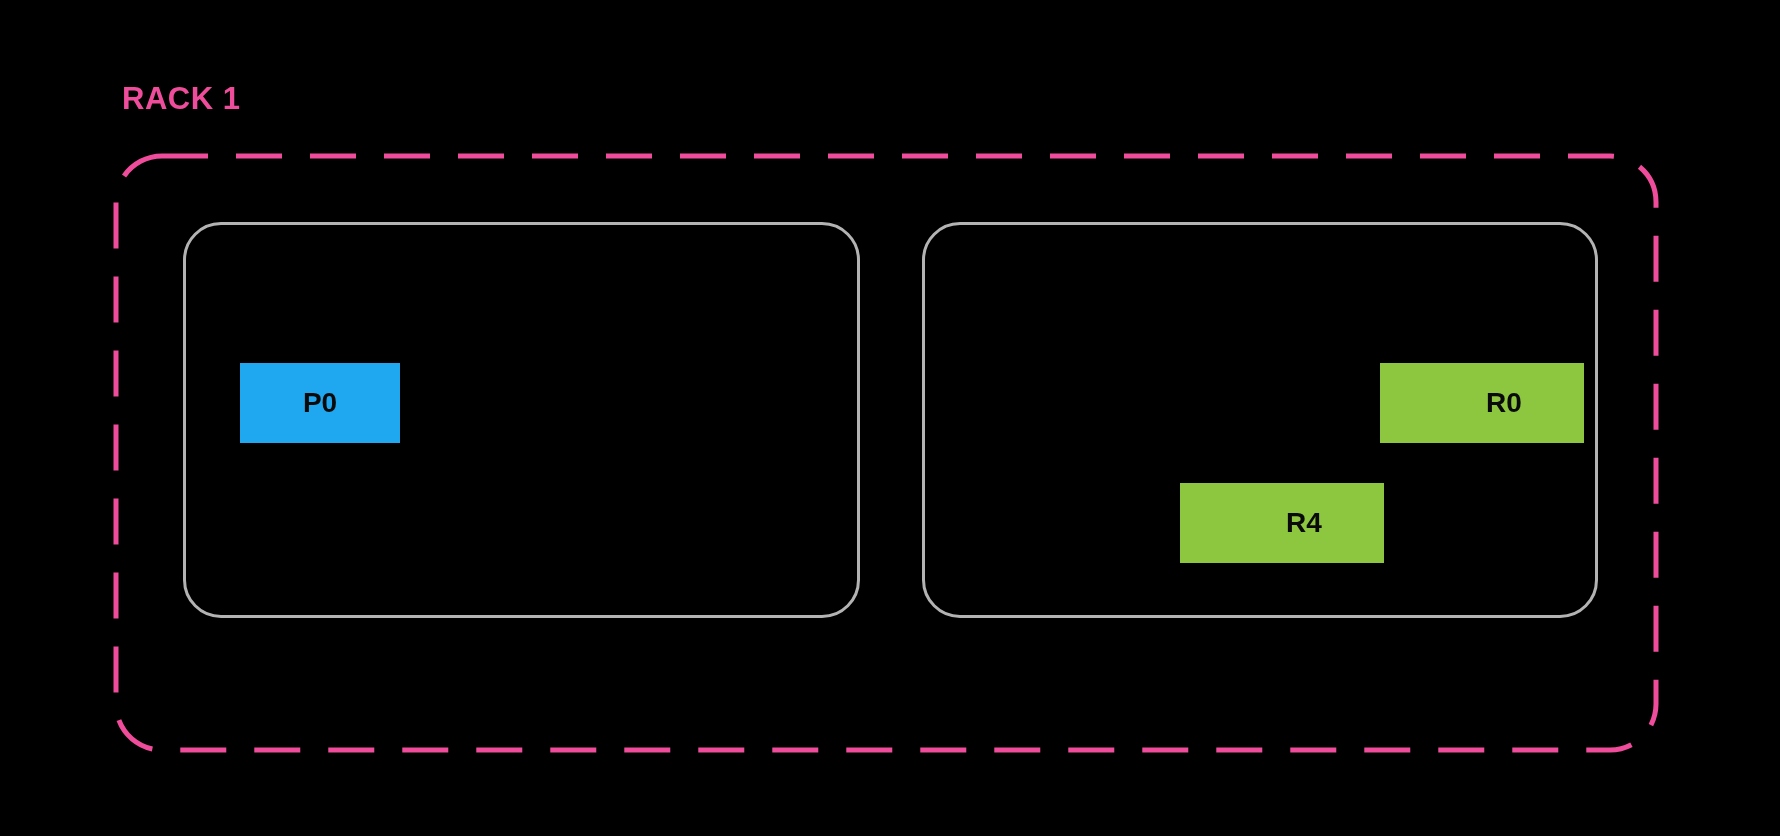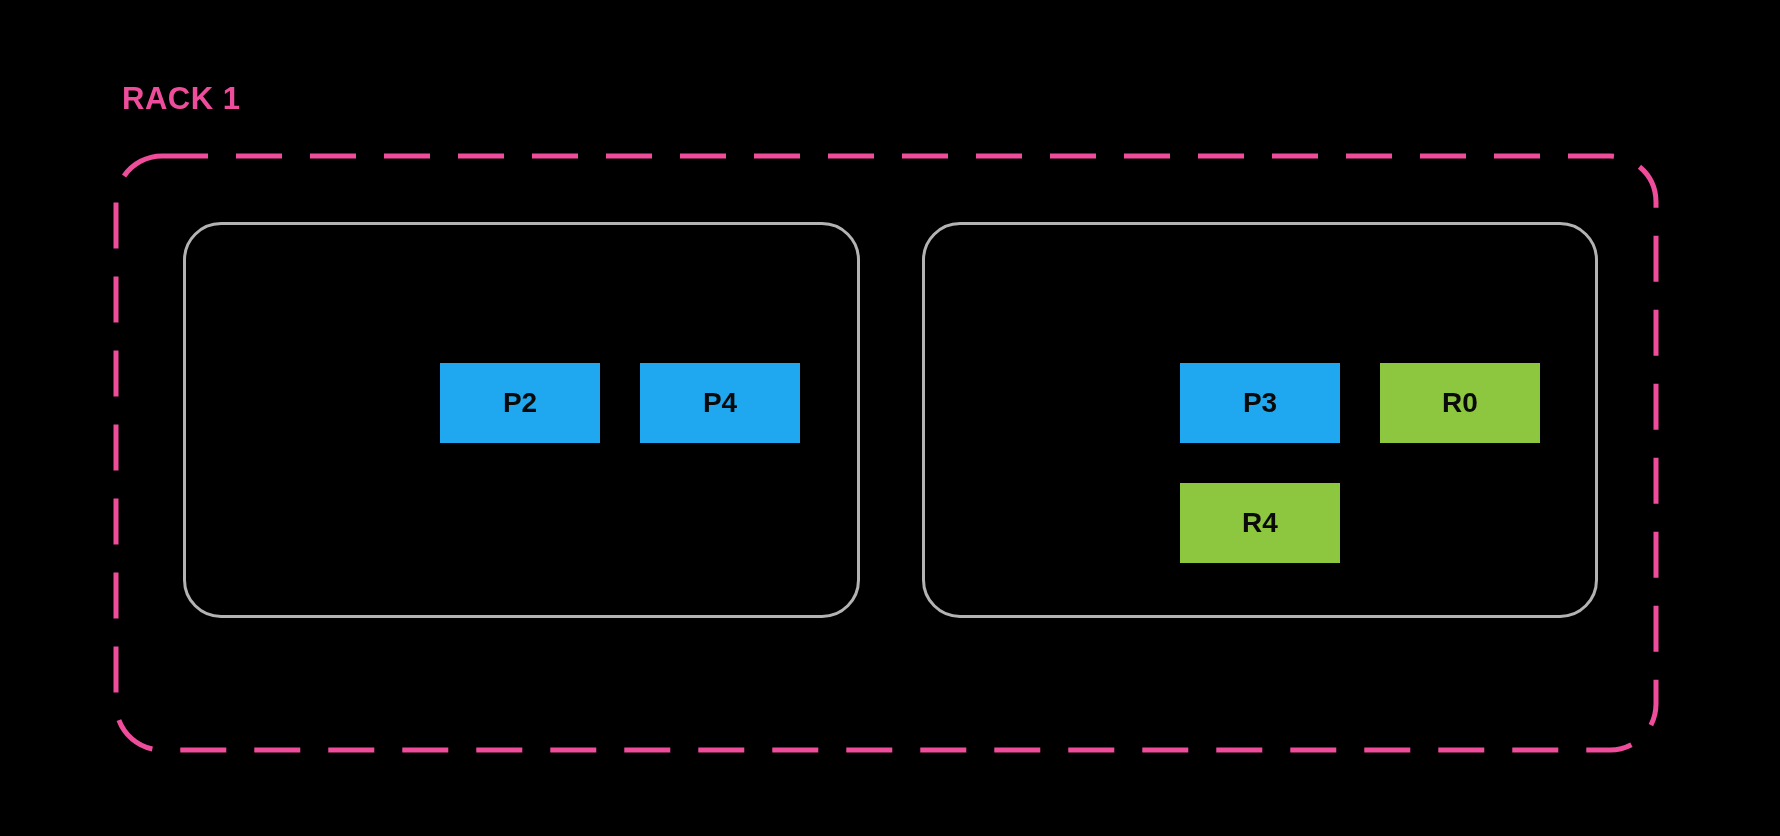--- a/index.html
+++ b/index.html
@@ -55,37 +55,35 @@
     width: 160px;
     height: 80px;
     display: flex;
     align-items: center;
     justify-content: center;
     font-size: 28px;
     font-weight: bold;
     color: var(--shard-label, #0A0A0A);
   }
   .shard.primary { background: var(--primary-blue, #1FA8F0); }
-  .shard.replica { background: var(--replica-green, #8DC63F); }
+  .shard.replica { background: var(--replica-green, #8DC63F); padding-left: 44px; }
 </style>
 </head>
 <body>
 
 <div class="canvas">
 
   <div class="rack-title">RACK 1</div>
 
   <svg class="rack-outline" viewBox="0 0 1780 836" aria-hidden="true">
     <rect x="116" y="156" width="1540" height="594" rx="46"></rect>
   </svg>
 
   <div class="host host-left"></div>
 
   <div class="host host-right"></div>
 
-  <div class="shard primary" style="left:440px; top:363px">P2</div>
-  <div class="shard primary" style="left:640px; top:363px">P4</div>
+  <div class="shard primary" style="left:240px; top:363px">P0</div>
 
-  <div class="shard primary" style="left:1180px; top:363px">P3</div>
   <div class="shard replica" style="left:1380px; top:363px">R0</div>
   <div class="shard replica" style="left:1180px; top:483px">R4</div>
 
 </div>
 
 </body></html>

